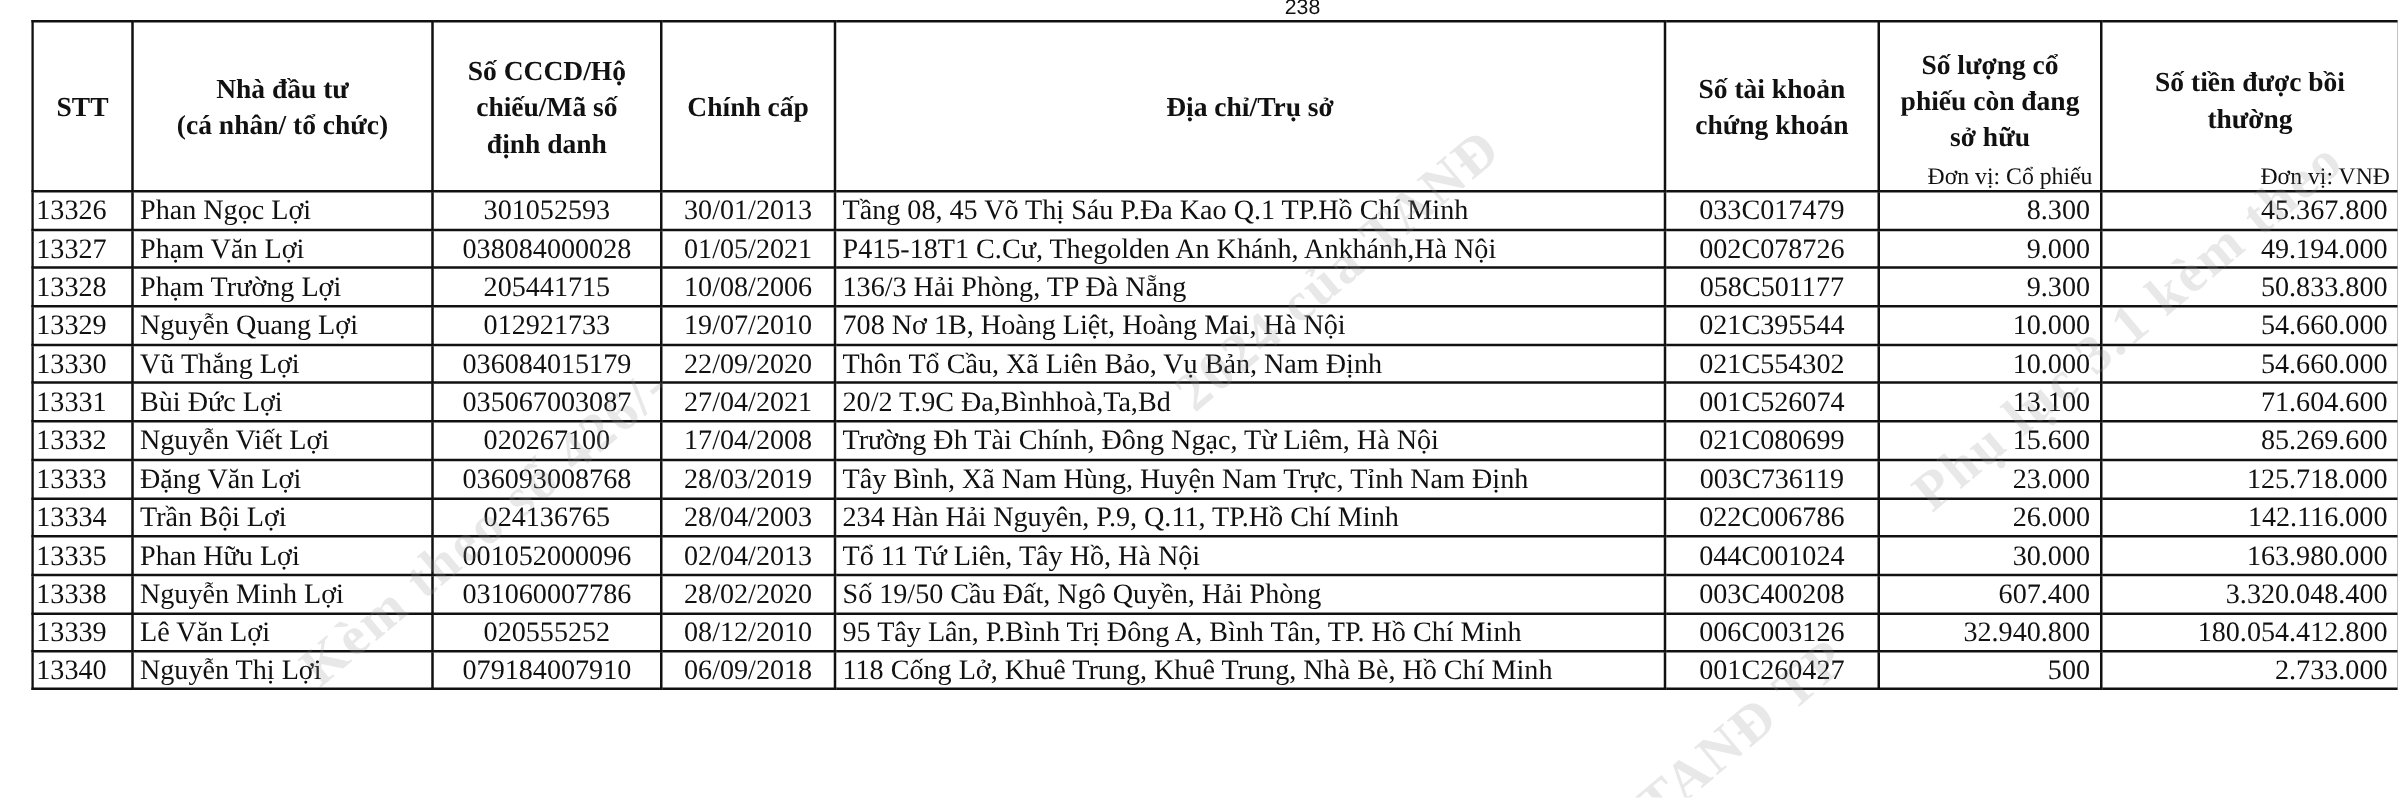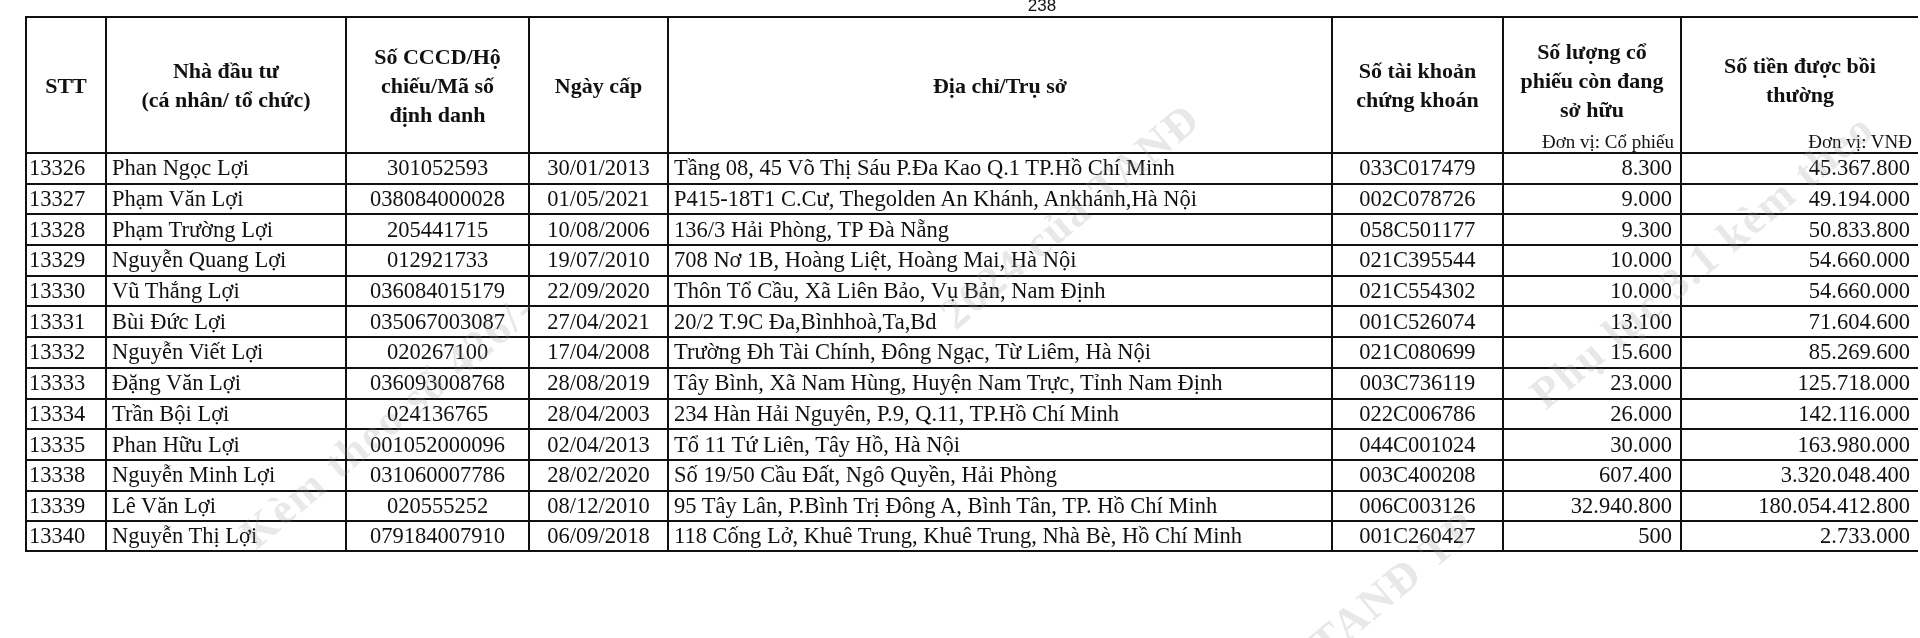--- a/index.html
+++ b/index.html
@@ -119,21 +119,21 @@
         <th><span>STT</span></th>
         <th>
           <span>Nhà đầu tư</span><br>
           <span>(cá nhân/ tổ chức)</span>
         </th>
         <th>
           <span>Số CCCD/Hộ</span><br>
           <span>chiếu/Mã số</span><br>
           <span>định danh</span>
         </th>
-        <th><span>Ngày cấp</span></th>
+        <th><span>Chính cấp</span></th>
         <th><span>Địa chỉ/Trụ sở</span></th>
         <th>
           <span>Số tài khoản</span><br>
           <span>chứng khoán</span>
         </th>
         <th class="has-unit">
           <span class="hdr-text">
             <span>Số lượng cổ</span><br>
             <span>phiếu còn đang</span><br>
             <span>sở hữu</span>
@@ -217,21 +217,21 @@
           <td class="center">17/04/2008</td>
           <td class="left">Trường Đh Tài Chính, Đông Ngạc, Từ Liêm, Hà Nội</td>
           <td class="center">021C080699</td>
           <td class="right">15.600</td>
           <td class="right">85.269.600</td>
         </tr>
         <tr>
           <td class="stt">13333</td>
           <td class="left">Đặng Văn Lợi</td>
           <td class="center">036093008768</td>
-          <td class="center">28/08/2019</td>
+          <td class="center">28/03/2019</td>
           <td class="left">Tây Bình, Xã Nam Hùng, Huyện Nam Trực, Tỉnh Nam Định</td>
           <td class="center">003C736119</td>
           <td class="right">23.000</td>
           <td class="right">125.718.000</td>
         </tr>
         <tr>
           <td class="stt">13334</td>
           <td class="left">Trần Bội Lợi</td>
           <td class="center">024136765</td>
           <td class="center">28/04/2003</td>

